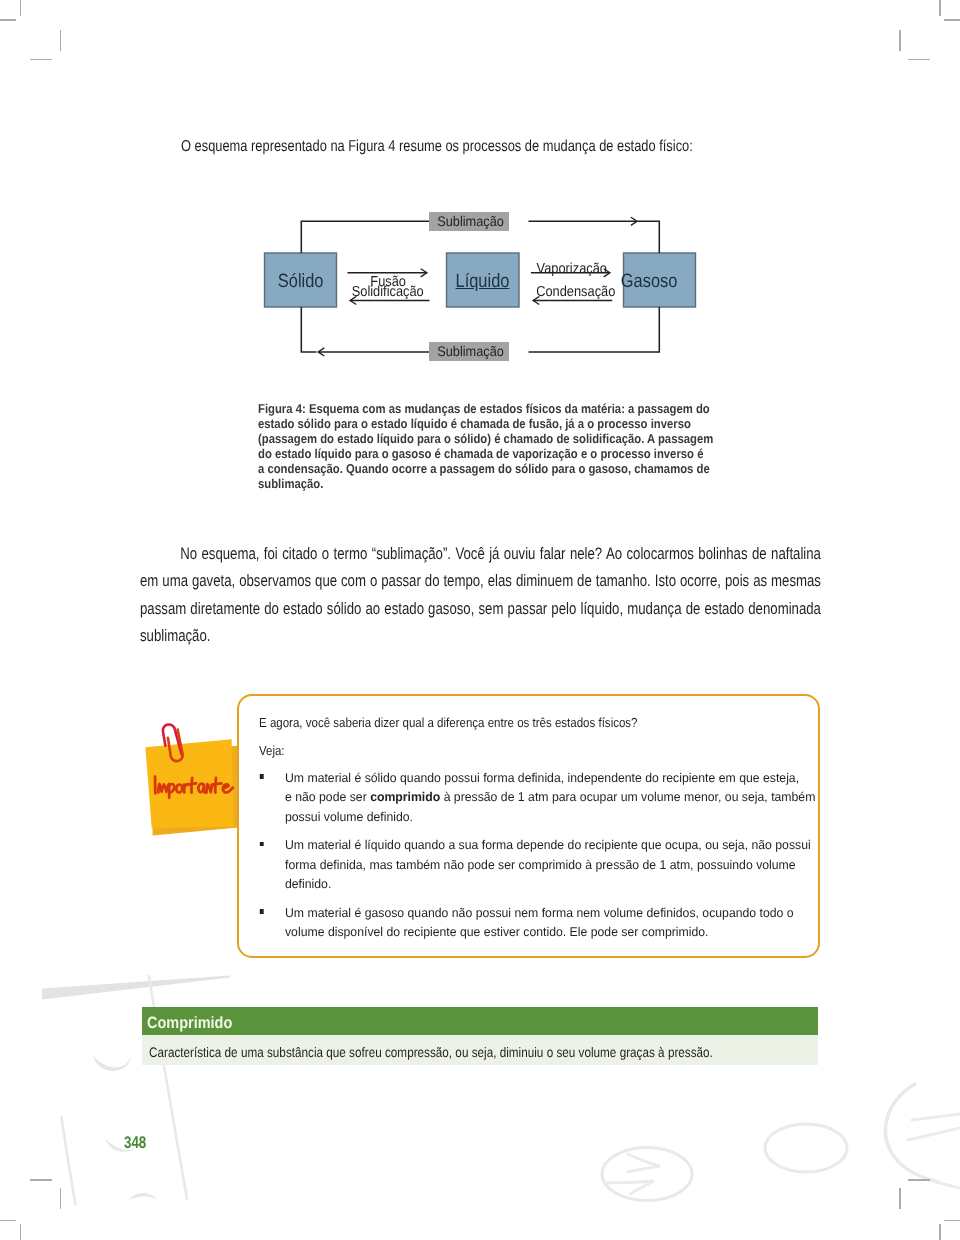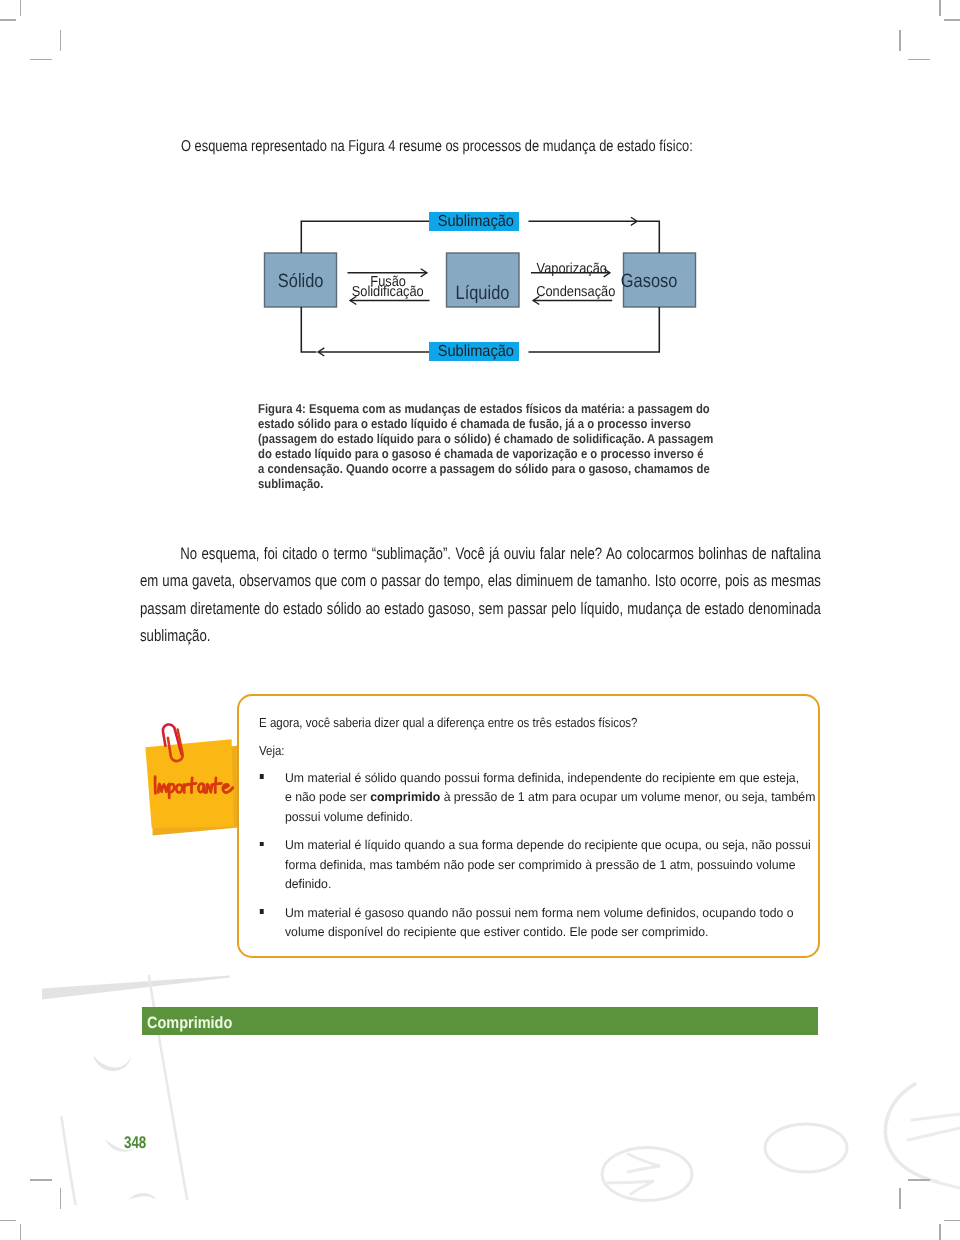--- a/index.html
+++ b/index.html
@@ -39,22 +39,22 @@
     padding-top:4px;
     color:#1c3040; font-size:19.2px;
   }
   .dbox > span { display:inline-block; transform:scaleX(0.855); }
   .dlabel {
     position:absolute; font-size:14.5px; line-height:14.5px; color:#231f20;
     white-space:nowrap; text-align:center;
   }
   .dlabel > span { display:inline-block; transform:scaleX(0.885); }
   .dbig {
-    position:absolute; font-size:16px; line-height:19px; color:#231f20;
-    white-space:nowrap; background:#0ea5e9; padding:0 2px 0 5px;
+    position:absolute; font-size:14px; line-height:19px; color:#231f20;
+    white-space:nowrap; background:#a3a3a3; padding:0 2px 0 5px;
   }
   .dbig > span { display:inline-block; transform:scaleX(0.912); transform-origin:center; }
 
   
   .caption {
     position:absolute; left:257.8px; top:401.1px; width:519px;
     transform:scaleX(0.877); transform-origin:left top;
     font-size:12.9px; line-height:15.0px; font-weight:bold;
     color:#3a3a3c; text-align:left;
   }
@@ -188,21 +188,21 @@
       <path d="M528.5 31.3 H637.2" fill="none" stroke="#231f20" stroke-width="1.55" marker-end="url(#ah)"></path>
       <path d="M637.5 31.3 H659.3 V63" fill="none" stroke="#231f20" stroke-width="1.55"></path>
 
       <path d="M659.3 117 V161.9 H528.5" fill="none" stroke="#231f20" stroke-width="1.55"></path>
       <path d="M434 161.9 H318" fill="none" stroke="#231f20" stroke-width="1.55" marker-end="url(#ah)"></path>
       <path d="M316.5 161.9 H301.3 V117" fill="none" stroke="#231f20" stroke-width="1.55"></path>
     </svg>
     <div class="dbox" style="left:264.5px;top:63px;width:72px;height:54px;">
         <span>Sólido</span>
       </div>
-    <div class="dbox" style="left:446.5px;top:67px;width:72.5px;height:70px;">
+    <div class="dbox" style="left:446.5px;top:55px;width:72.5px;height:70px;text-decoration:underline;">
         <span>Líquido</span>
       </div>
     <div class="dbox" style="left:623.5px;top:63px;width:52px;height:54px;">
         <span>Gasoso</span>
       </div>
     <div class="dlabel" style="left:348px;top:85px;width:81px;text-decoration:underline;"><span>Fusão</span></div>
     <div class="dlabel" style="left:347px;top:95.4px;width:82px;"><span>Solidificação</span></div>
     <div class="dlabel" style="left:531px;top:72px;width:81px;"><span>Vaporização</span></div>
     <div class="dlabel" style="left:531px;top:95.4px;width:81px;text-decoration:underline;"><span>Condensação</span></div>
     <div class="dbig" style="left:428.7px;top:21.7px;"><span>Sublimação</span></div>
@@ -276,17 +276,20 @@
         <span class="sq"></span>
         <div><span>Um material é gasoso quando não possui nem forma nem volume definidos, ocupando todo o</span></div>
         <div><span>volume disponível do recipiente que estiver contido. Ele pode ser comprimido.</span></div>
       </div>
     </div>
 
   <div class="glos">
     <div class="glos-h">
         <span>Comprimido</span>
       </div>
+    <div class="glos-b">
+        <span>Característica de uma substância que sofreu compressão, ou seja, diminuiu o seu volume graças à pressão.</span>
+      </div>
   </div>
 
   <div class="pagenum">348</div>
 
 </div>
 
 </body></html>

